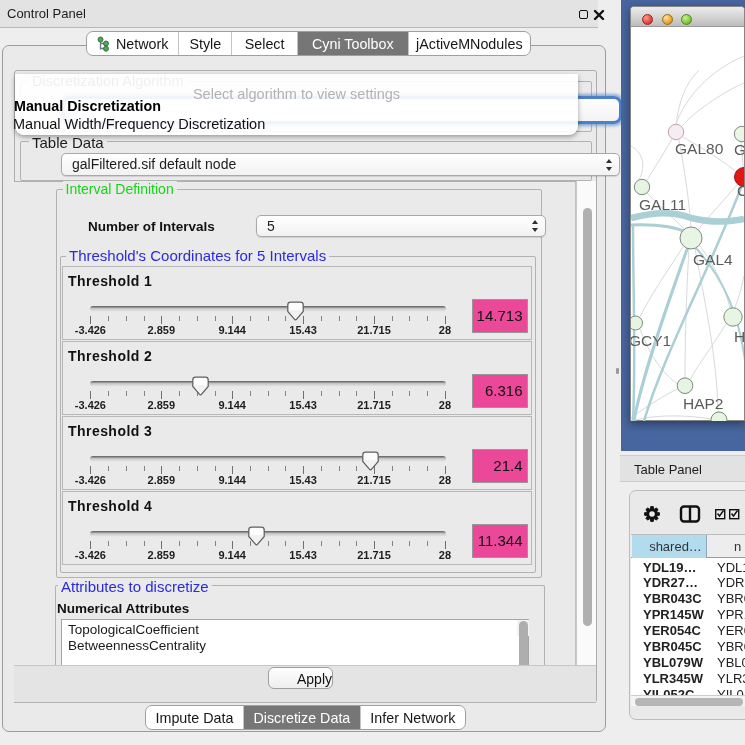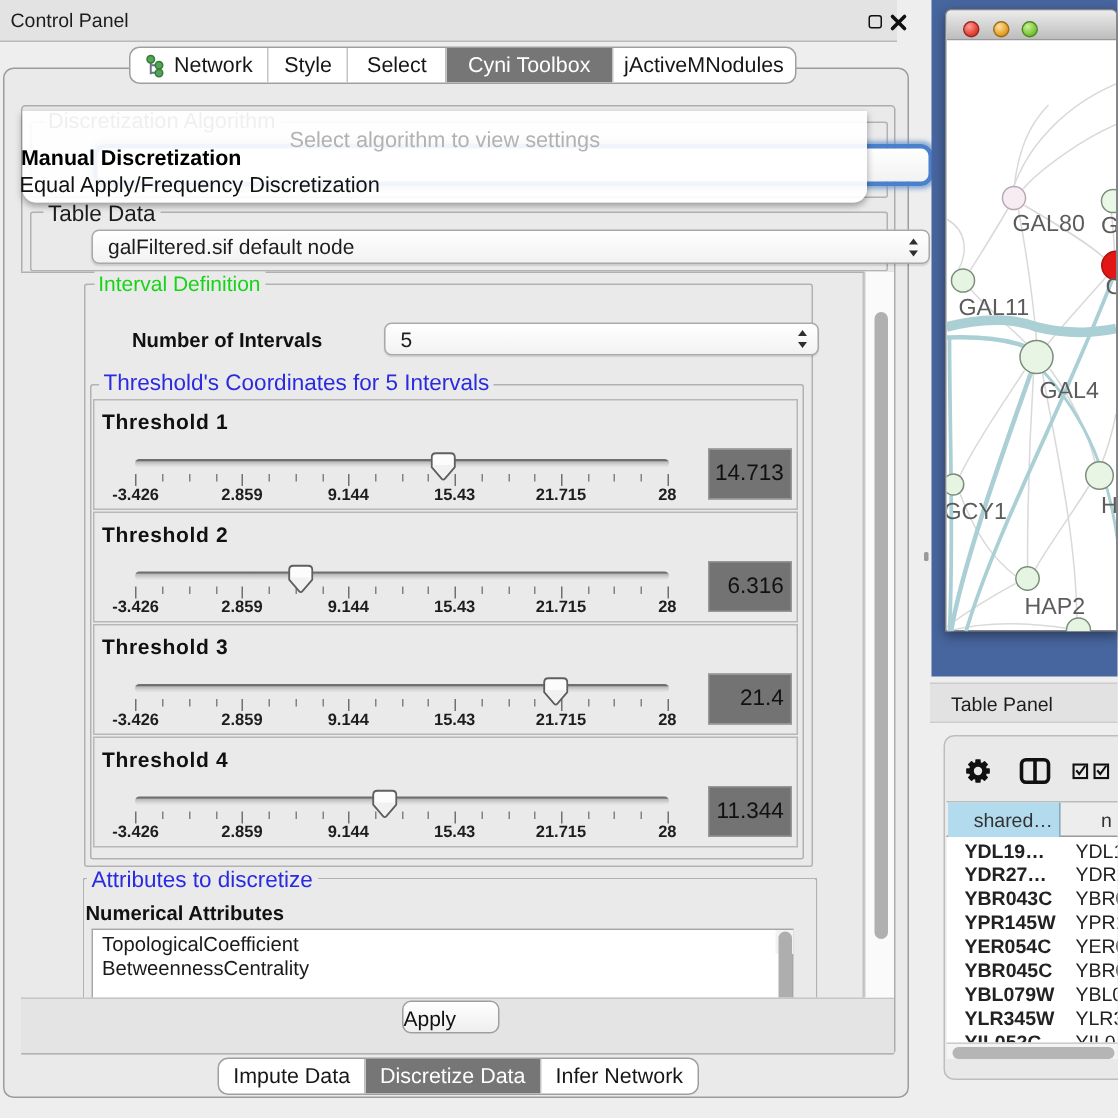--- a/index.html
+++ b/index.html
@@ -40,39 +40,39 @@
 #vsb .th { position:absolute; left:6px; top:27px; width:9px; height:418px; background:#b0b0b0; border-radius:5px; }
 
 .thpanel { position:absolute; left:62px; width:470px; height:74px; border:1px solid #b7b7b7; background:#eaeaea; }
 .thlab { position:absolute; left:5px; top:6px; font-weight:bold; font-size:14px; letter-spacing:0.45px; color:#111; }
 .track { position:absolute; left:26.5px; top:38.5px; width:356.5px; height:6.5px; border-radius:3.5px;
   background:linear-gradient(#6f6f6f 0px, #6f6f6f 1px, #bcbcbc 2px, #d8d8d8 4px, #f1f1f1 6.5px); }
 .tk { position:absolute; top:49px; width:1px; height:5px; background:#828282; }
 .tkM { position:absolute; top:49px; width:1px; height:8px; background:#707070; }
 .tlab { position:absolute; top:57px; width:60px; text-align:center; font-size:11px; font-weight:bold; color:#1d1d1d; }
 .thumb { position:absolute; top:34px; }
-.valbox { position:absolute; left:409px; top:32px; width:56px; height:34px; background:#737373;
+.valbox { position:absolute; left:409px; top:32px; width:56px; height:34px; background:#ec4899;
   border:1px solid #979797; font-size:15px; color:#111; text-align:right; padding:7px 4.5px 0 0; }
 
 #numlist { position:absolute; left:61px; top:619px; width:468px; height:60px; background:#fff;
   border:1px solid #a6a6a6; font-size:13.5px; color:#1a1a1a; }
 #numlist div { padding:2px 0 0 6px; height:15.5px; }
 #listsb { position:absolute; left:455px; top:0px; width:12px; height:58px; background:#f3f3f3; }
 #listsb i { position:absolute; left:1.5px; top:1px; width:9px; height:70px; background:#aeaeae; border-radius:5px; display:block; }
 
 #popup { position:absolute; left:15px; top:74px; width:563px; height:61px;
   background:rgba(255,255,255,0.92); border-radius:0 0 9px 9px;
   box-shadow:0 2px 5px rgba(0,0,0,0.35); }
 #popup .hint { position:absolute; top:12px; left:0; width:100%; text-align:center; color:#b2b2b2; font-size:14.5px; }
 #popup .it1 { position:absolute; top:24px; left:-1px; font-size:14.3px; font-weight:bold; color:#000; }
 #popup .it2 { position:absolute; top:41.5px; left:-2px; font-size:14.5px; color:#111; }
 
 #applybtn { position:absolute; left:268px; top:667px; width:65px; height:22px;
   background:linear-gradient(#ffffff,#eeeeee); border:1px solid #9f9f9f; border-radius:6px;
-  font-size:14px; color:#111; text-align:left; padding-top:2.5px; }
+  font-size:14px; color:#111; text-align:right; padding-top:2.5px; }
 
 #bluewin { position:absolute; left:621px; top:0; width:124px; height:451px; background:#47659e; }
 #netwin { position:absolute; left:630px; top:6px; width:115px; height:415px; background:#fff;
   border:1px solid #858585; border-radius:4px 4px 0 0; box-shadow:0 3px 8px rgba(0,0,0,0.4); }
 #nettb { position:absolute; left:0; top:0; width:100%; height:20px;
   background:linear-gradient(#ececec,#bdbdbd); border-bottom:1px solid #9a9a9a; border-radius:3px 3px 0 0; }
 .light { position:absolute; top:6.5px; width:11px; height:11px; border-radius:50%; }
 #netcanvas { position:absolute; left:0; top:21px; width:113px; height:393px; overflow:hidden; }
 #tpbar { position:absolute; left:620px; top:455px; width:125px; height:27px; background:#e2e2e2;
   border-top:1px solid #cdcdcd; border-bottom:1px solid #cdcdcd; }
@@ -319,21 +319,21 @@
 
 <div class="pill" id="bottabs">
   <span class="tab">Impute Data</span>
   <span class="tab sel">Discretize Data</span>
   <span class="tab">Infer Network</span>
 </div>
 
 <div id="popup">
   <div class="hint">Select algorithm to view settings</div>
   <div class="it1">Manual Discretization</div>
-  <div class="it2">Equal Apply/Frequency Discretization</div>
+  <div class="it2">Manual Width/Frequency Discretization</div>
 </div>
 
 <div style="position:absolute;left:616px;top:368px;width:2.5px;height:6px;background:#9a9a9a;border-radius:1px;"></div>
 
 <div id="bluewin"></div>
 <div id="netwin">
   <div id="netcanvas">
     <svg width="113" height="393" viewBox="0 0 113 393" style="position:absolute;left:0;top:0">
 <g stroke="#d9d9d9" stroke-width="1" fill="none">
 <path d="M113 28 C80 42 55 68 45 96"></path>

